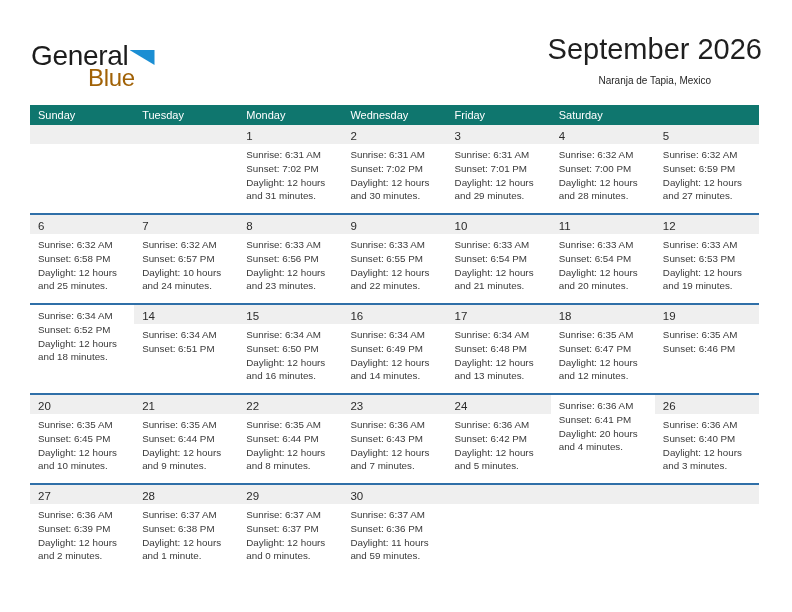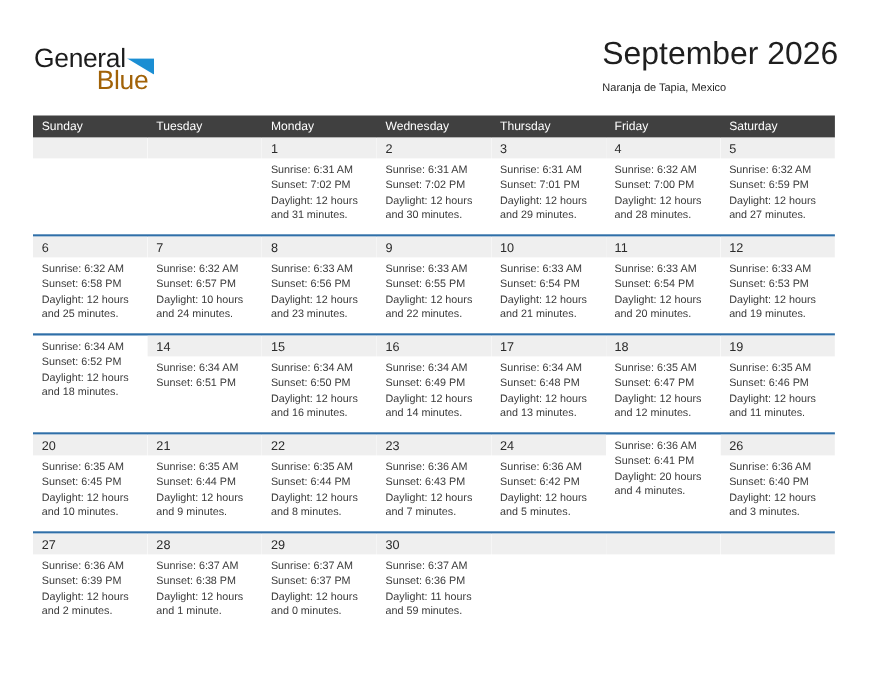--- a/index.html
+++ b/index.html
@@ -5,33 +5,33 @@
   html,body { margin:0; padding:0; }
   body {
     width:792px; height:612px; background:#ffffff;
     font-family:"Liberation Sans", sans-serif;
     position:relative; overflow:hidden;
   }
   .page { position:absolute; inset:0; }
 
   
   .logo { position:absolute; left:31px; top:40px; }
-  .logo-line1 { display:flex; align-items:flex-end; font-size:24px; color:#1c1c1c; letter-spacing:-0.3px; }
+  .logo-line1 { display:flex; align-items:center; font-size:28px; color:#1c1c1c; letter-spacing:-0.3px; }
   .logo-triangle { width:25px; height:15px; background:#1b8ed3;
     clip-path:polygon(0 0, 100% 0, 100% 100%); margin-left:1px; margin-top:3px; }
   .logo-line2 { font-size:24px; color:#a16207; margin-left:57px; margin-top:-8px; letter-spacing:-0.3px; }
 
   
-  .titles { position:absolute; right:30px; top:33px; text-align:left; }
+  .titles { position:absolute; right:30px; top:33px; text-align:center; }
   .month-title { font-size:29px; color:#1f1f1f; }
   .subtitle { font-size:10px; color:#1f1f1f; margin-top:9px; }
 
   
   .calendar { position:absolute; left:30px; top:105px; width:729px; }
-  .weekday-row { display:grid; grid-template-columns:repeat(7,1fr); background:#404040; height:20px; }
+  .weekday-row { display:grid; grid-template-columns:repeat(7,1fr); background:#0f766e; height:20px; }
   .weekday-cell { color:#ffffff; font-size:11px; line-height:20px; padding-left:8px;
     white-space:nowrap; overflow:hidden; }
   .week-row { display:grid; grid-template-columns:repeat(7,1fr); height:88px; }
   .week-row + .week-row { border-top:2px solid #2f6fa8; }
   .day-cell { overflow:hidden; }
   .day-strip { background:#efefef; height:19px; line-height:19px; padding-left:8px; }
   .day-num { font-size:11.5px; color:#2b2b2b; }
   .cell-body { padding:4px 6px 0 8px; font-size:9.8px; line-height:13.8px; color:#3a3a3a; }
   .cell-line { white-space:nowrap; }
   .cell-line.daylight { white-space:normal; }
@@ -53,21 +53,20 @@
     <div class="month-title">September 2026</div>
     <div class="subtitle">Naranja de Tapia, Mexico</div>
   </div>
 
   <div class="calendar">
     <div class="weekday-row" id="weekday-row">
         <div class="weekday-cell">Sunday</div>
         <div class="weekday-cell">Tuesday</div>
         <div class="weekday-cell">Monday</div>
         <div class="weekday-cell">Wednesday</div>
-        <div class="weekday-cell">Thursday</div>
         <div class="weekday-cell">Friday</div>
         <div class="weekday-cell">Saturday</div>
       </div>
     <div id="weeks-container">
         <div class="week-row">
           <div class="day-cell">
             <div class="day-strip"><span class="day-num"></span></div>
             <div class="cell-body">
               <div class="cell-line sunrise"></div>
               <div class="cell-line sunset"></div>
@@ -226,21 +225,20 @@
               <div class="cell-line sunrise">Sunrise: 6:35 AM</div>
               <div class="cell-line sunset">Sunset: 6:47 PM</div>
               <div class="cell-line daylight">Daylight: 12 hours and 12 minutes.</div>
             </div>
           </div>
           <div class="day-cell">
             <div class="day-strip"><span class="day-num">19</span></div>
             <div class="cell-body">
               <div class="cell-line sunrise">Sunrise: 6:35 AM</div>
               <div class="cell-line sunset">Sunset: 6:46 PM</div>
-              <div class="cell-line daylight">Daylight: 12 hours and 11 minutes.</div>
             </div>
           </div>
         </div>
         <div class="week-row">
           <div class="day-cell">
             <div class="day-strip"><span class="day-num">20</span></div>
             <div class="cell-body">
               <div class="cell-line sunrise">Sunrise: 6:35 AM</div>
               <div class="cell-line sunset">Sunset: 6:45 PM</div>
               <div class="cell-line daylight">Daylight: 12 hours and 10 minutes.</div>

